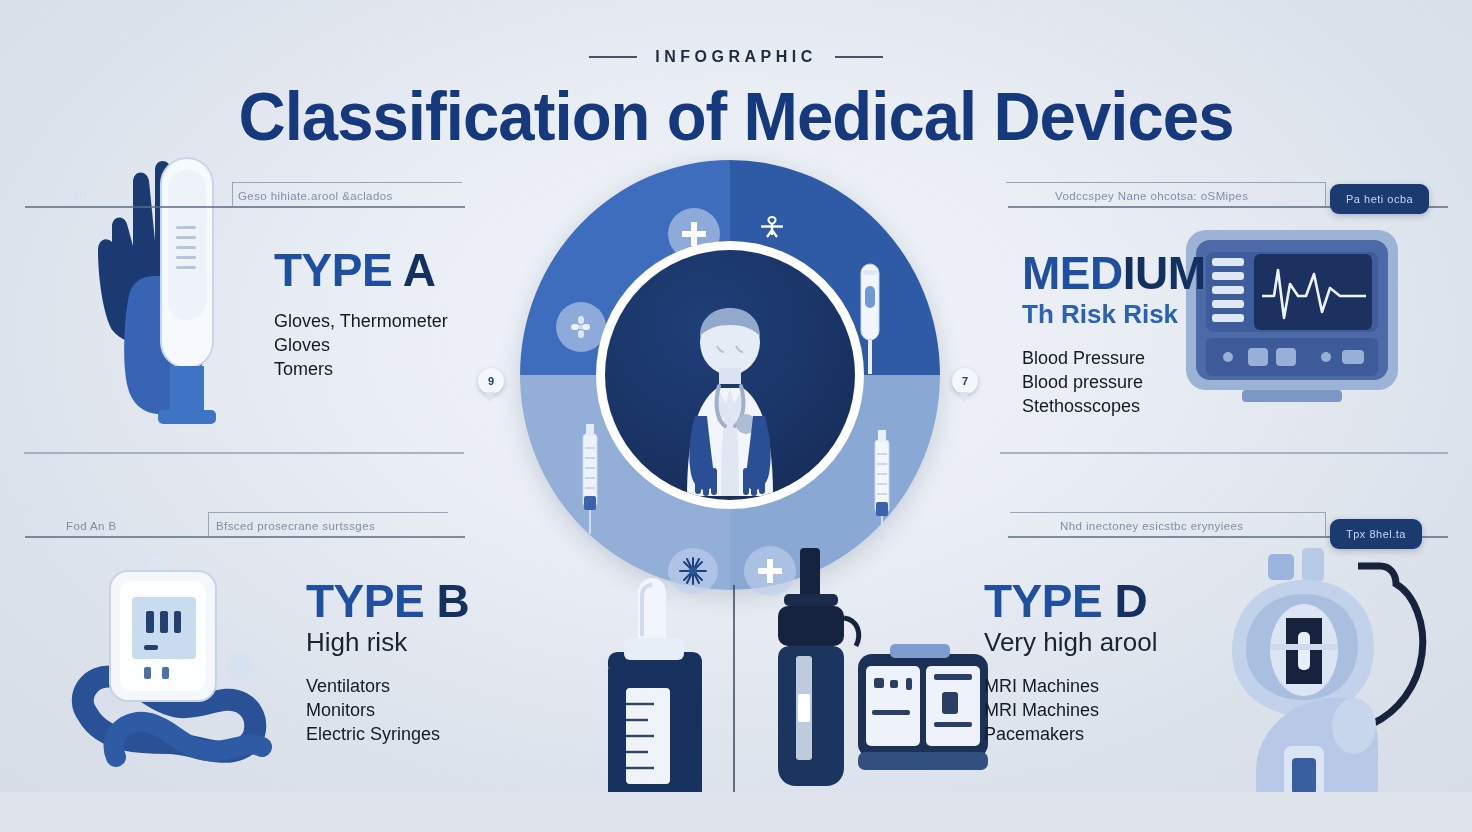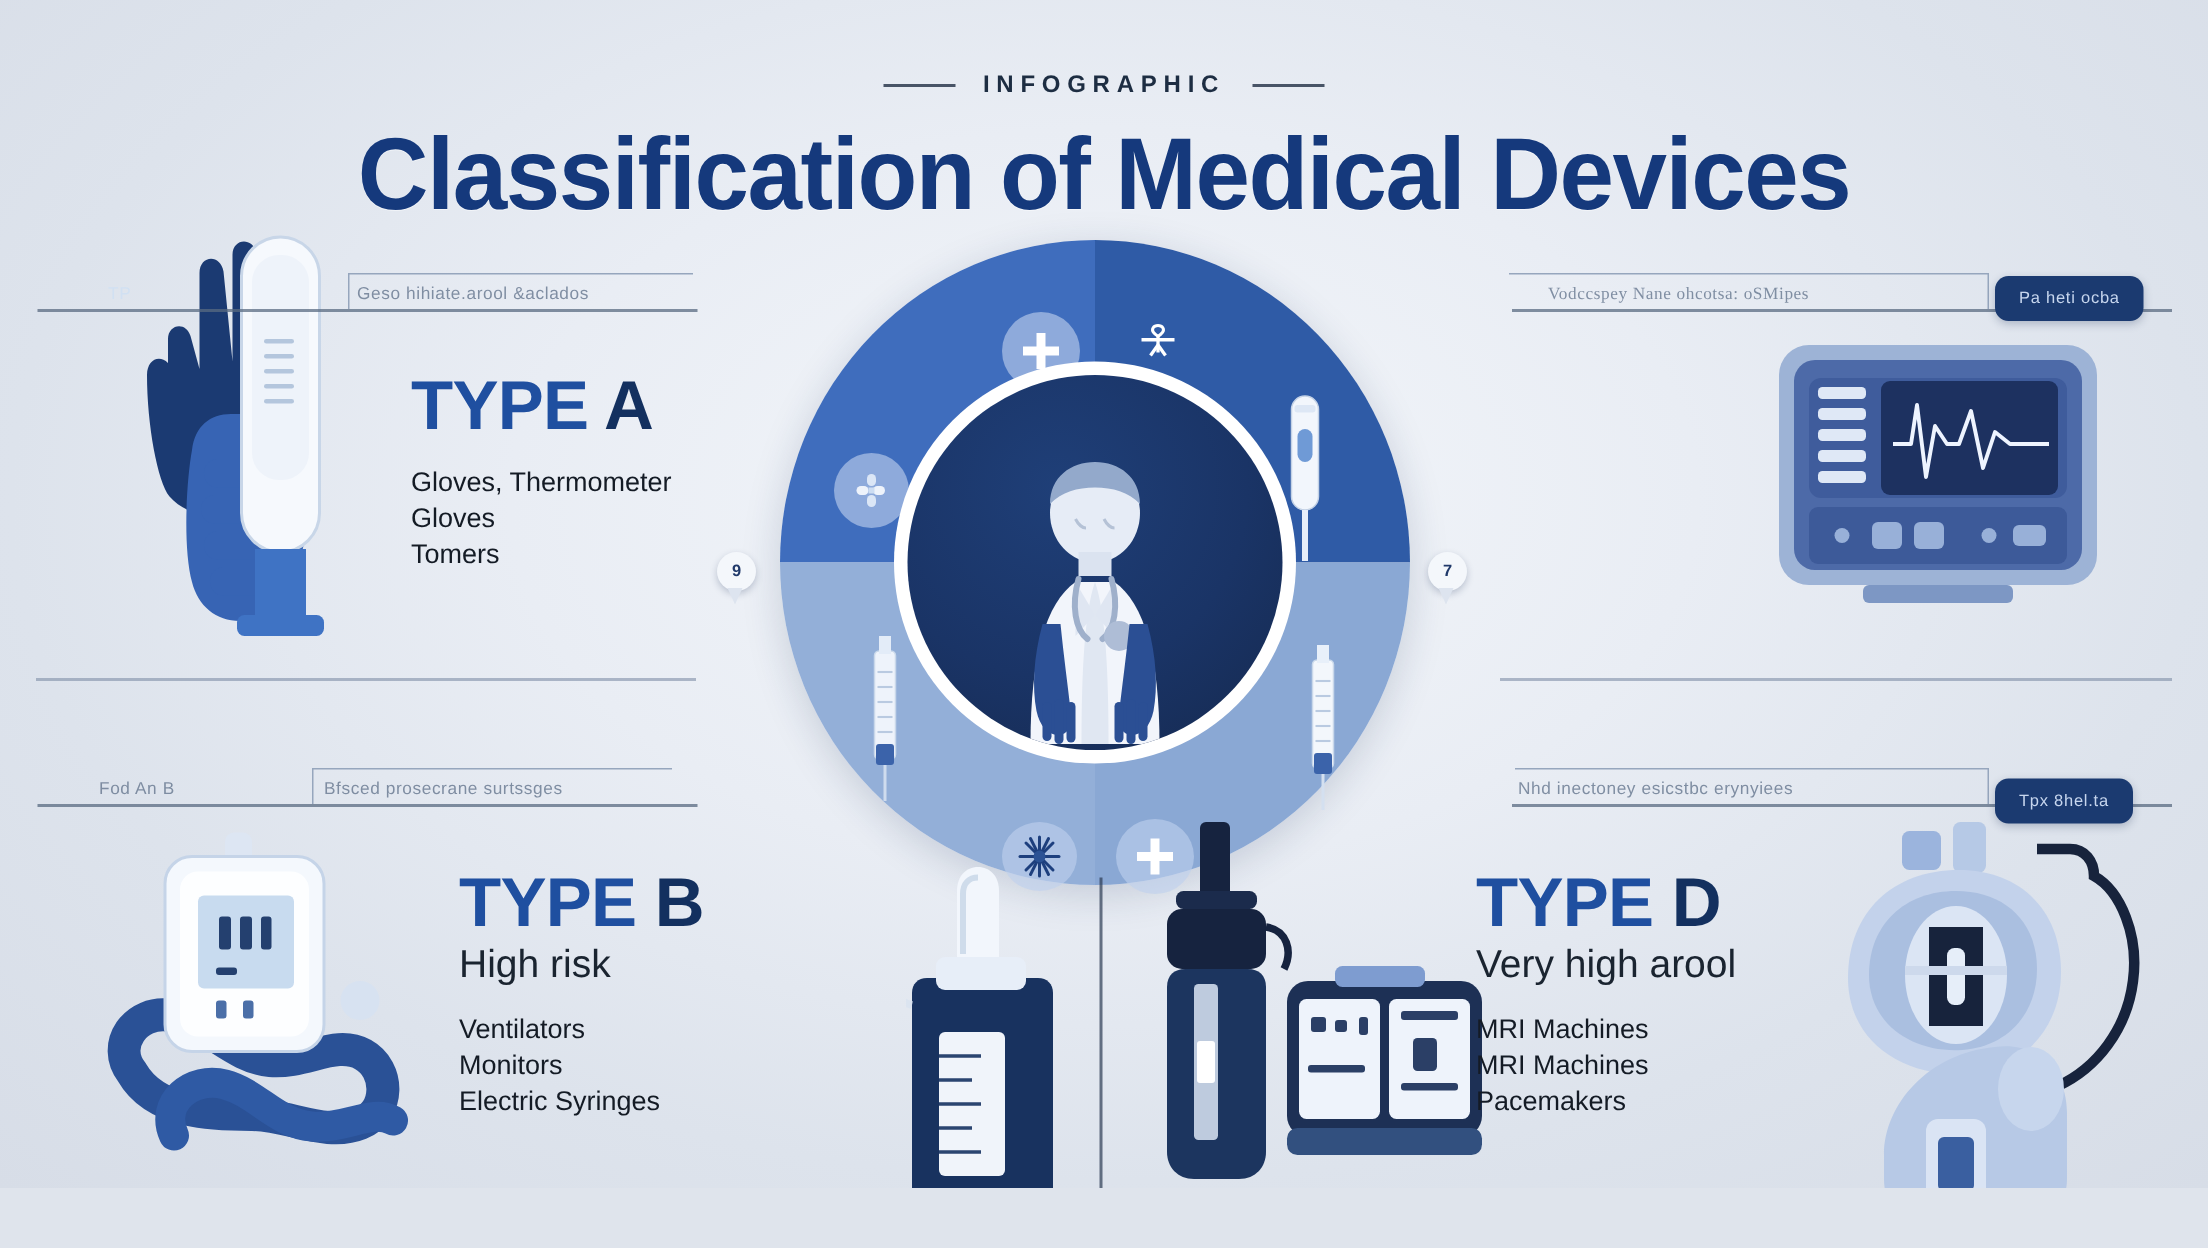--- a/index.html
+++ b/index.html
@@ -385,44 +385,55 @@
     </div>
     <div class="blist">
       <div>Gloves, Thermometer</div>
       <div>Gloves</div>
       <div>Tomers</div>
     </div>
   </div>
 
   <div class="connstep" style="left:1006px; top:182px; width:320px; height:24px; border-left:none; border-right:1.6px solid #96a6bd;"></div>
   <div class="conn" style="left:1008px; top:206px; width:440px;"></div>
-  <div class="conn-label" style="left:1032px; top:190px;font-family:Liberation Serif, serif;">Vodccspey Nane ohcotsa: oSMipes</div>
+  <div class="conn-label" style="left:1055px; top:190px;">Vodccspey Nane ohcotsa: oSMipes</div>
   <div class="badge" style="left:1330px; top:184px;">Pa heti ocba</div>
 
+  <div class="block" style="left:1022px; top:250px;">
+    <div class="bhead">
+      <span>MED</span><span class="dark">IUM</span>
+    </div>
+    <div class="bsub blue">Th Risk Risk</div>
+    <div class="blist">
+      <div>Blood Pressure</div>
+      <div>Blood pressure</div>
+      <div>Stethosscopes</div>
+    </div>
+  </div>
 
   <div class="connstep" style="left:208px; top:512px; width:240px; height:24px;"></div>
   <div class="conn" style="left:25px; top:536px; width:440px;"></div>
   <div class="conn-label" style="left:216px; top:520px;">Bfsced prosecrane surtssges</div>
   <div class="conn-label" style="left:66px; top:520px;">Fod An B</div>
 
   <div class="block" style="left:306px; top:578px;">
     <div class="bhead">
       <span>TYPE</span><span class="dark"> B</span>
     </div>
     <div class="bsub">High risk</div>
     <div class="blist">
       <div>Ventilators</div>
       <div>Monitors</div>
       <div>Electric Syringes</div>
     </div>
   </div>
 
   <div class="connstep" style="left:1010px; top:512px; width:316px; height:24px; border-left:none; border-right:1.6px solid #96a6bd;"></div>
   <div class="conn" style="left:1008px; top:536px; width:440px;"></div>
-  <div class="conn-label" style="left:1012px; top:520px;">Nhd inectoney esicstbc erynyiees</div>
+  <div class="conn-label" style="left:1060px; top:520px;">Nhd inectoney esicstbc erynyiees</div>
   <div class="badge" style="left:1330px; top:519px;">Tpx 8hel.ta</div>
 
   <div class="block" style="left:984px; top:578px;">
     <div class="bhead">
       <span>TYPE</span><span class="dark"> D</span>
     </div>
     <div class="bsub">Very high arool</div>
     <div class="blist">
       <div>MRI Machines</div>
       <div>MRI Machines</div>

